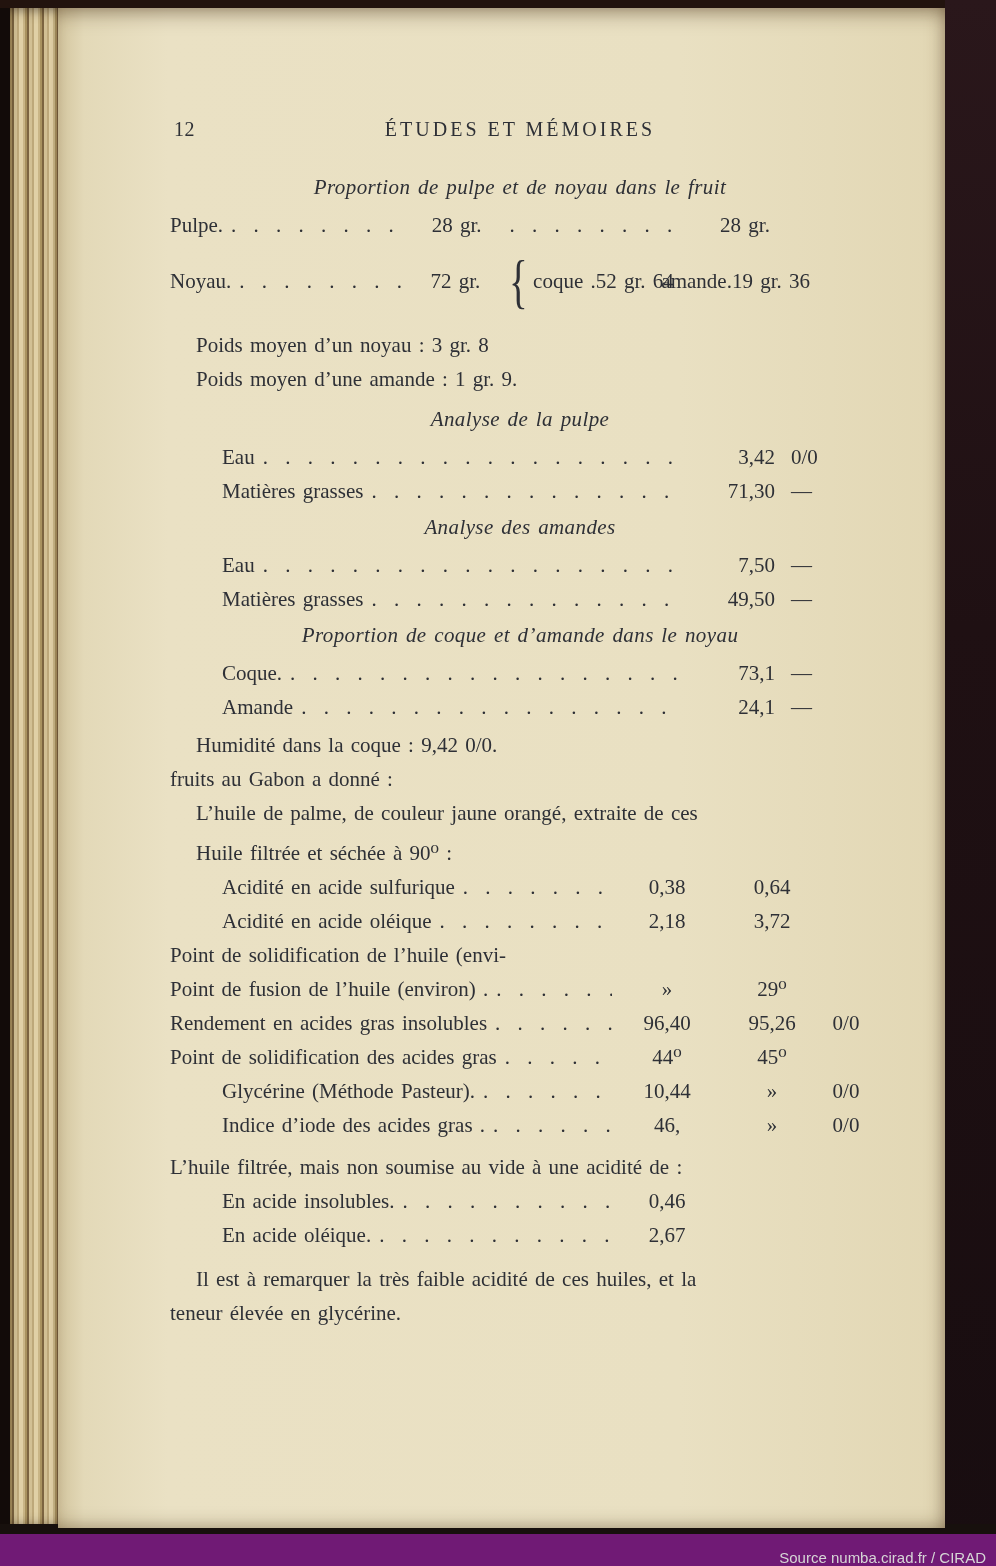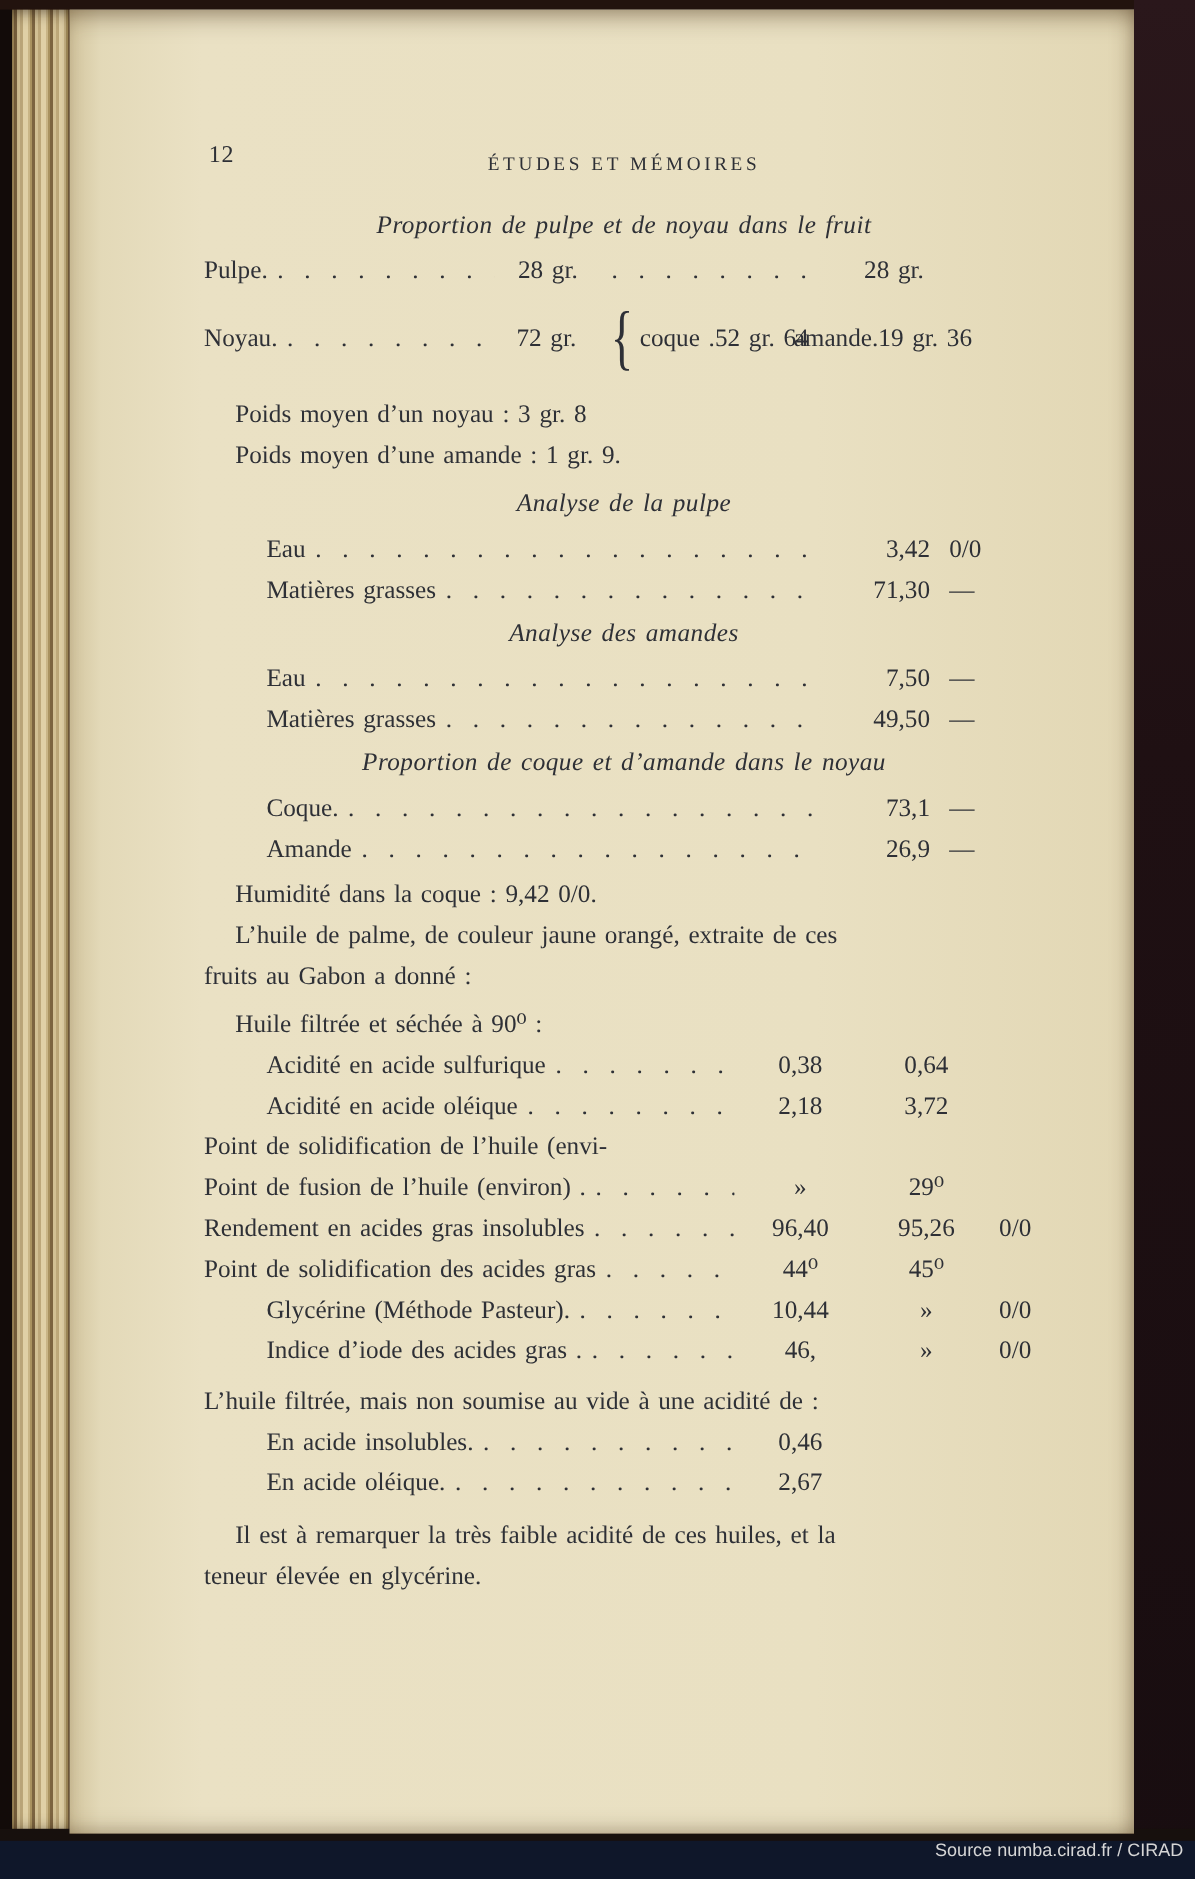--- a/index.html
+++ b/index.html
@@ -30,22 +30,22 @@
   }
 
   .content {
     position:absolute; left:58px; top:8px; width:887px; height:1520px;
     box-sizing:border-box; padding:110px 75px 0 112px;
     color:#2e3036; font-size:21px;
   }
 
   .header { position:relative; height:30px; margin-bottom:22px; }
   .page-num { position:absolute; left:4px; top:0; font-size:20px; letter-spacing:.5px; }
-  .running-title { position:absolute; left:50%; top:11px; transform:translateX(-50%);
-    font-size:16px; letter-spacing:3px; white-space:nowrap; }
+  .running-title { position:absolute; left:50%; top:0; transform:translateX(-50%);
+    font-size:20px; letter-spacing:3px; white-space:nowrap; }
 
   .line { display:flex; align-items:baseline; line-height:34px; min-height:34px; word-spacing:2px; }
   .heading { display:block; text-align:center; font-style:italic; margin:12px 0 4px; letter-spacing:.4px; }
   .para { display:block; }
   .ind1 { padding-left:26px; }
   .ind2 { padding-left:52px; }
 
   .leader { flex:1 1 auto; overflow:hidden; white-space:nowrap; padding:0 8px; min-width:8px; }
   .leader::after {
     content:". . . . . . . . . . . . . . . . . . . . . . . . . . . . . . . . . . . . . . . .";
@@ -72,23 +72,23 @@
     transform:scaleX(.65); margin:0 0 0 4px; }
   .noyau .pair-block { flex:0 0 242px; display:flex; flex-direction:row; }
   .noyau .pair { display:flex; align-items:baseline; line-height:35px; }
   .noyau .pair .k { flex:0 0 auto; }
   .noyau .pair .fill { flex:1 1 auto; }
   .noyau .pair .v { flex:0 0 auto; white-space:nowrap; }
   .noyau .endpad { flex:0 0 60px; }
 
   .footer-bar {
     position:absolute; left:0; bottom:0; width:996px; height:32px; box-sizing:border-box;
-    background:#0f172a; color:#d6d6d6;
+    background:#701a75; color:#d6d6d6;
     font-family:"Liberation Sans","DejaVu Sans",sans-serif; font-size:15px;
-    display:flex; align-items:flex-start; justify-content:flex-end; padding-right:10px;
+    display:flex; align-items:flex-end; justify-content:flex-end; padding-right:10px;
   }
 </style>
 </head>
 <body>
 
 <div class="stage" style="background: rgb(28, 17, 14);">
   <div class="edge-left"></div>
   <div class="page-stack"></div>
   <div class="edge-top"></div>
   <div class="edge-right"></div>
@@ -161,26 +161,26 @@
         <div class="line heading" style="margin-top: 2px;"><span>Proportion de coque et d’amande dans le noyau</span></div>
         <div class="line r2 ind2">
           <span class="label">Coque.</span>
           <span class="leader"></span>
           <span class="val">73,1</span>
           <span class="unit">—</span>
         </div>
         <div class="line r2 ind2">
           <span class="label">Amande</span>
           <span class="leader"></span>
-          <span class="val">26,9</span>
+          <span class="val">24,1</span>
           <span class="unit">—</span>
         </div>
         <div class="line para ind1" style="margin-top: 4px;"><span>Humidité dans la coque : 9,42 0/0.</span></div>
+        <div class="line para"><span>fruits au Gabon a donné :</span></div>
         <div class="line para ind1"><span>L’huile de palme, de couleur jaune orangé, extraite de ces</span></div>
-        <div class="line para"><span>fruits au Gabon a donné :</span></div>
         <div class="line para ind1" style="margin-top: 6px;"><span>Huile filtrée et séchée à 90⁰ :</span></div>
         <div class="line r3 ind2">
           <span class="label">Acidité en acide sulfurique</span>
           <span class="leader"></span>
           <span class="c1">0,38</span>
           <span class="c2">0,64</span>
           <span class="c3"></span>
         </div>
         <div class="line r3 ind2">
           <span class="label">Acidité en acide oléique</span>

